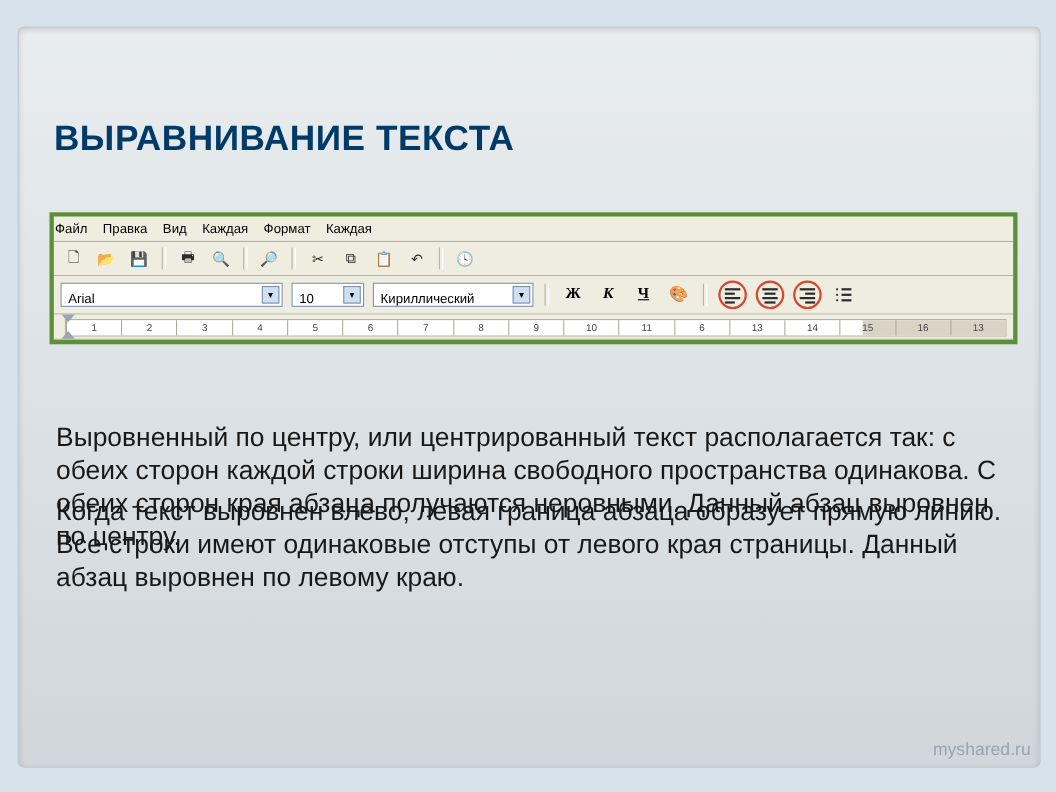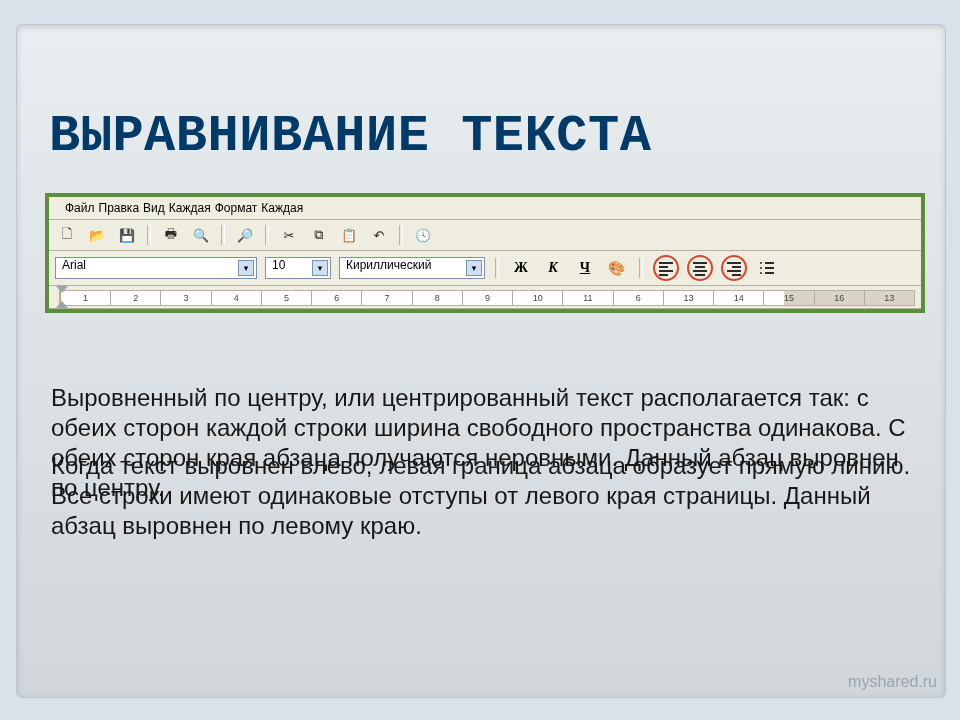--- a/index.html
+++ b/index.html
@@ -1,28 +1,28 @@
 <!DOCTYPE html>
 <html><head>
 <meta charset="utf-8">
 <style>
   html,body{margin:0;padding:0;width:960px;height:720px;background:#d8e2eb;font-family:Arial,sans-serif;overflow:hidden}
   .slide{position:absolute;left:16px;top:24px;width:928px;height:672px;background:linear-gradient(180deg,#e9edef 0%,#dfe4e8 40%,#d1d6da 100%);border:1px solid #bcc6cf;border-radius:6px;box-shadow:0 2px 6px rgba(0,0,0,.15) inset}
-  .title{position:absolute;left:32px;top:82px;font-family:Liberation Mono, monospace;font-size:52px;font-weight:900;color:#003a68;letter-spacing:.5px}
+  .title{position:absolute;left:32px;top:82px;font-family:Liberation Sans, sans-serif;font-size:32px;font-weight:900;color:#003a68;letter-spacing:.5px}
 
   
   .appwin{position:absolute;left:28px;top:168px;width:872px;border:4px solid #5b8f3a;background:#efebe0;font-family:Tahoma,Arial,sans-serif;font-size:12px;color:#000}
-  .menubar{display:flex;gap:4px;padding:4px 16px;border-bottom:1px solid #b4b0a2;background:#efece0}
+  .menubar{display:flex;gap:14px;padding:4px 1px;border-bottom:1px solid #b4b0a2;background:#efece0}
   .menubar span{cursor:default}
   .toolbar{display:flex;align-items:center;gap:6px;padding:3px 6px;border-bottom:1px solid #b4b0a2;background:#efece0}
   .tbtn{width:22px;height:22px;border:1px solid transparent;display:inline-flex;align-items:center;justify-content:center;font-size:13px;color:#2b2b2b;border-radius:2px}
   .sep{width:2px;height:20px;border-left:1px solid #b8b4a4;border-right:1px solid #fff;margin:0 2px}
   .fmtbar{display:flex;align-items:center;gap:8px;padding:4px 6px;border-bottom:1px solid #b4b0a2;background:#efece0}
   select,.combo{border:1px solid #7a94ac;background:#fff;height:20px;font-size:12px}
-  .combo{display:inline-flex;align-items:flex-start;padding:0 18px 0 6px;position:relative;min-width:40px}
+  .combo{display:inline-flex;align-items:flex-end;padding:0 18px 0 6px;position:relative;min-width:40px}
   .combo .arr{position:absolute;right:2px;top:2px;width:14px;height:14px;background:#cfe0f2;border:1px solid #7a94ac;display:flex;align-items:center;justify-content:center;font-size:9px}
   .font-combo{width:176px}
   .script-combo{width:120px}
   .fbtn{width:22px;height:22px;border:1px solid transparent;display:inline-flex;align-items:center;justify-content:center;font-family:'Times New Roman',serif;font-size:14px;border-radius:2px;font-weight:bold}
   .fbtn.ital{font-style:italic}
   .fbtn.under{text-decoration:underline}
   .circ{border:2px solid #d5472f;border-radius:50%}
   .align-icon{display:inline-block;width:14px;height:12px;position:relative}
   .align-icon span{position:absolute;left:0;height:2px;background:#2b2b2b}
   .al .a{width:14px;top:0}.al .b{width:9px;top:4px}.al .c{width:14px;top:8px}.al .d{width:9px;top:12px}

